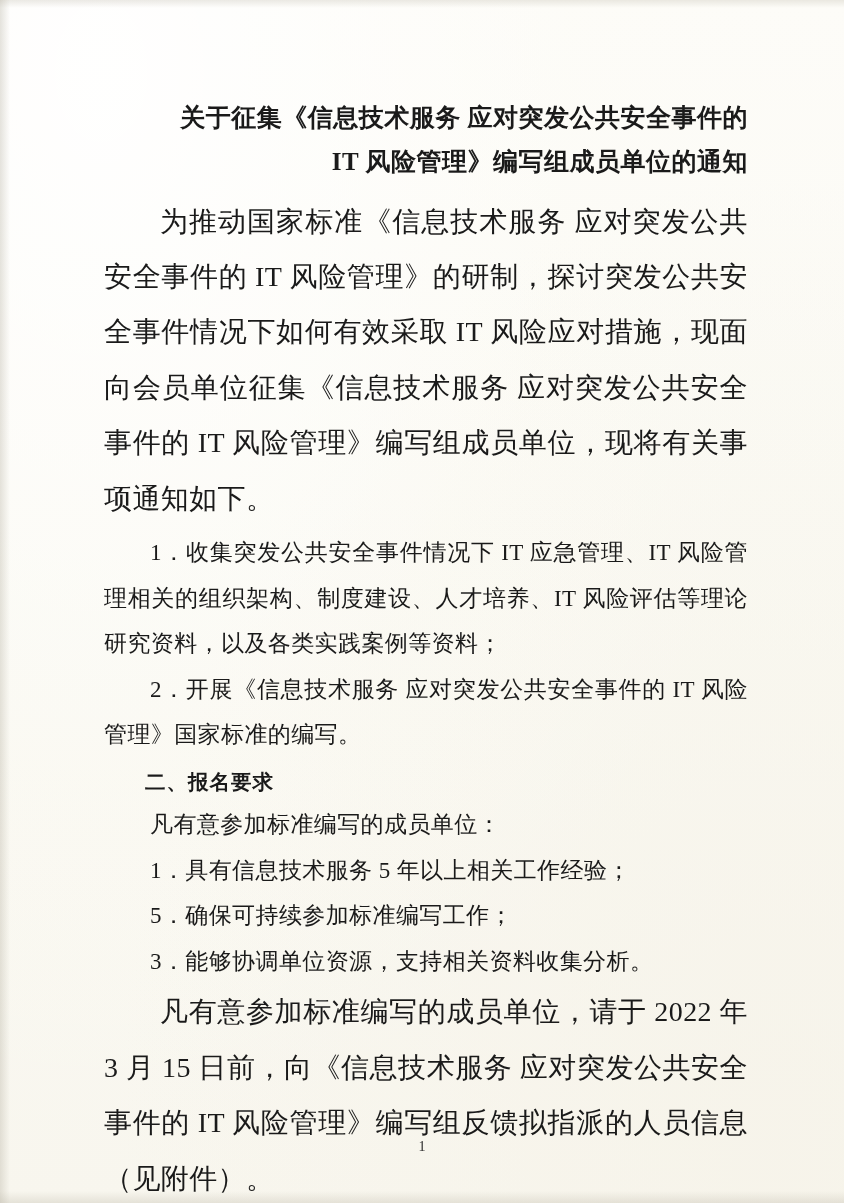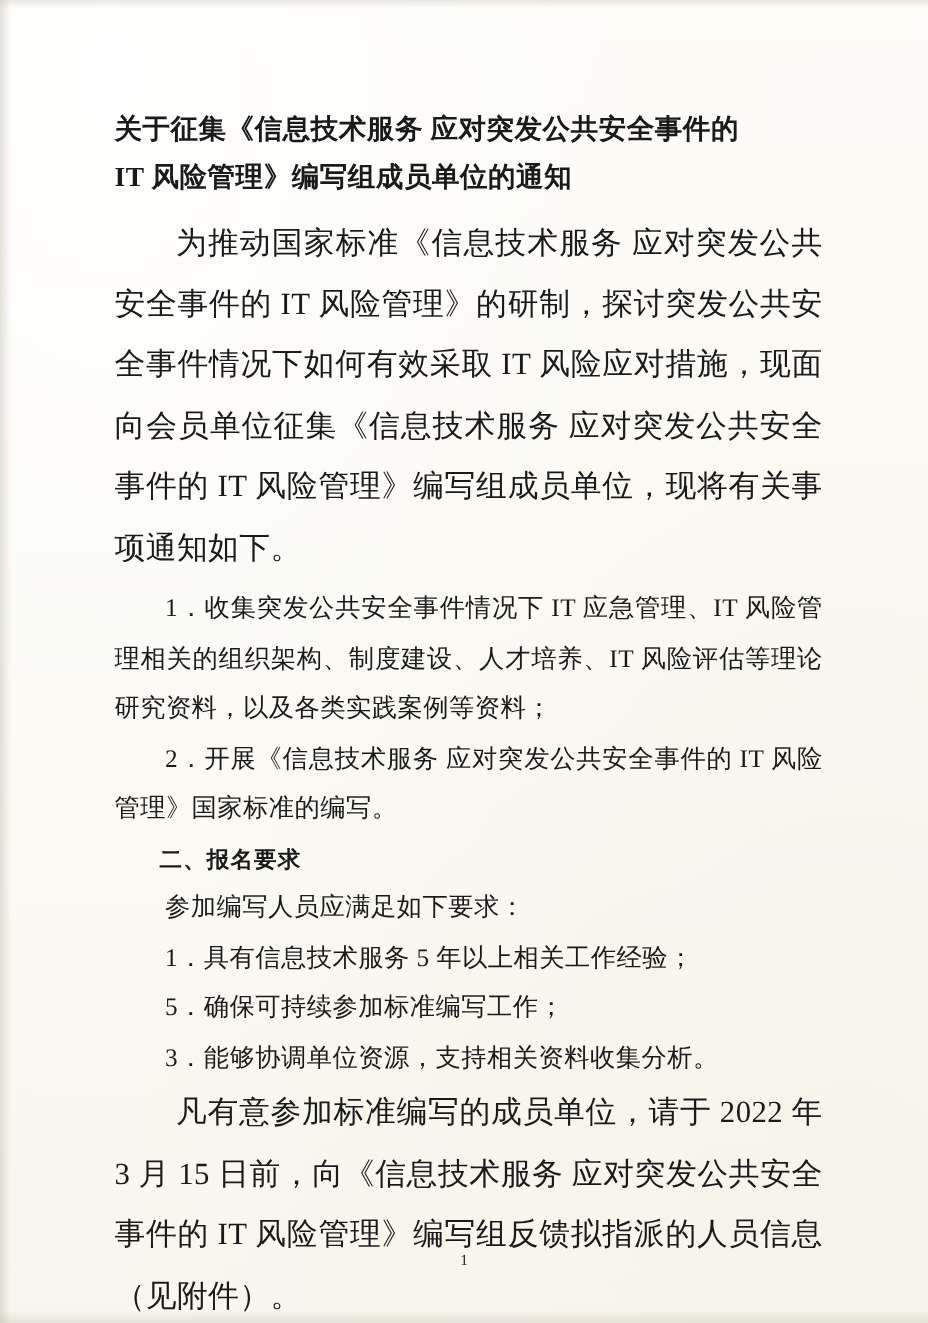--- a/index.html
+++ b/index.html
@@ -45,21 +45,21 @@
   .page {
     position: relative;
     padding: 96px 96px 0 104px;
     box-sizing: border-box;
     height: 100%;
   }
   .doc-title {
     font-size: 25px;
     font-weight: bold;
     line-height: 1.75;
-    text-align: left;
+    text-align: right;
     letter-spacing: 0.5px;
     margin: 0 0 10px 0;
   }
   .doc-title .line {
     display: block;
   }
   .doc-title .line2 {
     letter-spacing: 0.5px;
   }
   .body-p {
@@ -123,21 +123,21 @@
 
 
   <p class="list-item">1．收集突发公共安全事件情况下 IT 应急管理、IT 风险管理相关的组织架构、制度建设、人才培养、IT 风险评估等理论研究资料，以及各类实践案例等资料；</p>
 
   <p class="list-item">2．开展《信息技术服务 应对突发公共安全事件的 IT 风险管理》国家标准的编写。</p>
 
   <div class="gap-sm"></div>
 
   <p class="section-head">二、报名要求</p>
 
-  <p class="list-item">参加编写人员应满足如下要求：</p>
+  <p class="list-item">凡有意参加标准编写的成员单位：</p>
 
   <p class="list-item">1．具有信息技术服务 5 年以上相关工作经验；</p>
 
   <p class="list-item">5．确保可持续参加标准编写工作；</p>
 
   <p class="list-item">3．能够协调单位资源，支持相关资料收集分析。</p>
 
   <p class="body-p indent2">凡有意参加标准编写的成员单位，请于 2022 年 3 月 15 日前，向《信息技术服务 应对突发公共安全事件的 IT 风险管理》编写组反馈拟指派的人员信息（见附件）。</p>
 
   <div class="page-number">1</div>

